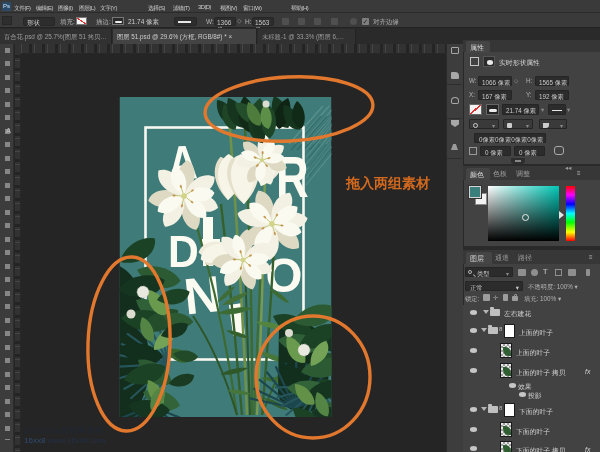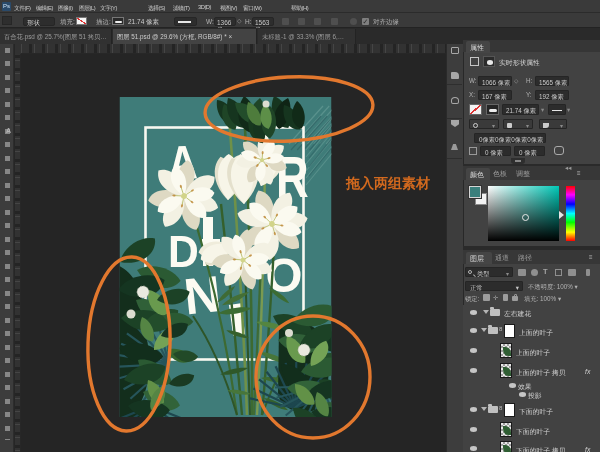--- a/index.html
+++ b/index.html
@@ -560,13 +560,14 @@
 
   <div class="abs" style="left:451px;top:47px;width:8px;height:7px;border:1.2px solid #a8a8a8;border-radius:1px;"></div>
   <div class="abs" style="left:451px;top:72px;width:8px;height:7px;background:#a8a8a8;border-radius:1px 4px 1px 1px;"></div>
   <div class="abs" style="left:451px;top:97px;width:8px;height:7px;border:1.2px solid #a8a8a8;border-radius:50% 50% 2px 2px;"></div>
   <div class="abs" style="left:451px;top:120px;width:8px;height:7px;background:#a8a8a8;clip-path:polygon(0 0,100% 0,100% 60%,50% 100%,0 60%);"></div>
   <span class="dicon" style="top:126px;font-weight:bold;">A</span>
   <div class="abs" style="left:451px;top:144px;width:7px;height:6px;background:#9a9a9a;clip-path:polygon(0 100%,30% 0,70% 0,100% 100%);"></div>
 
   <div class="abs" style="left:4px;top:48px;width:7px;height:392px;background-image:repeating-linear-gradient(to bottom,rgba(185,185,185,0.6) 0px,rgba(185,185,185,0.6) 5px,transparent 5px,transparent 13.5px);background-size:5px 100%;background-position:1px 0;background-repeat:no-repeat;"></div>
 
+  <div class="abs" style="left:24px;top:426px;width:140px;color:#1f2837;font-size:8px;line-height:10px;">photoshop教程网 教程<br><span style="color:#2f4a72;">16xx8</span><span style="color:#233048;"> www.16xx8.com</span></div>
 </div>
 
 </body></html>

